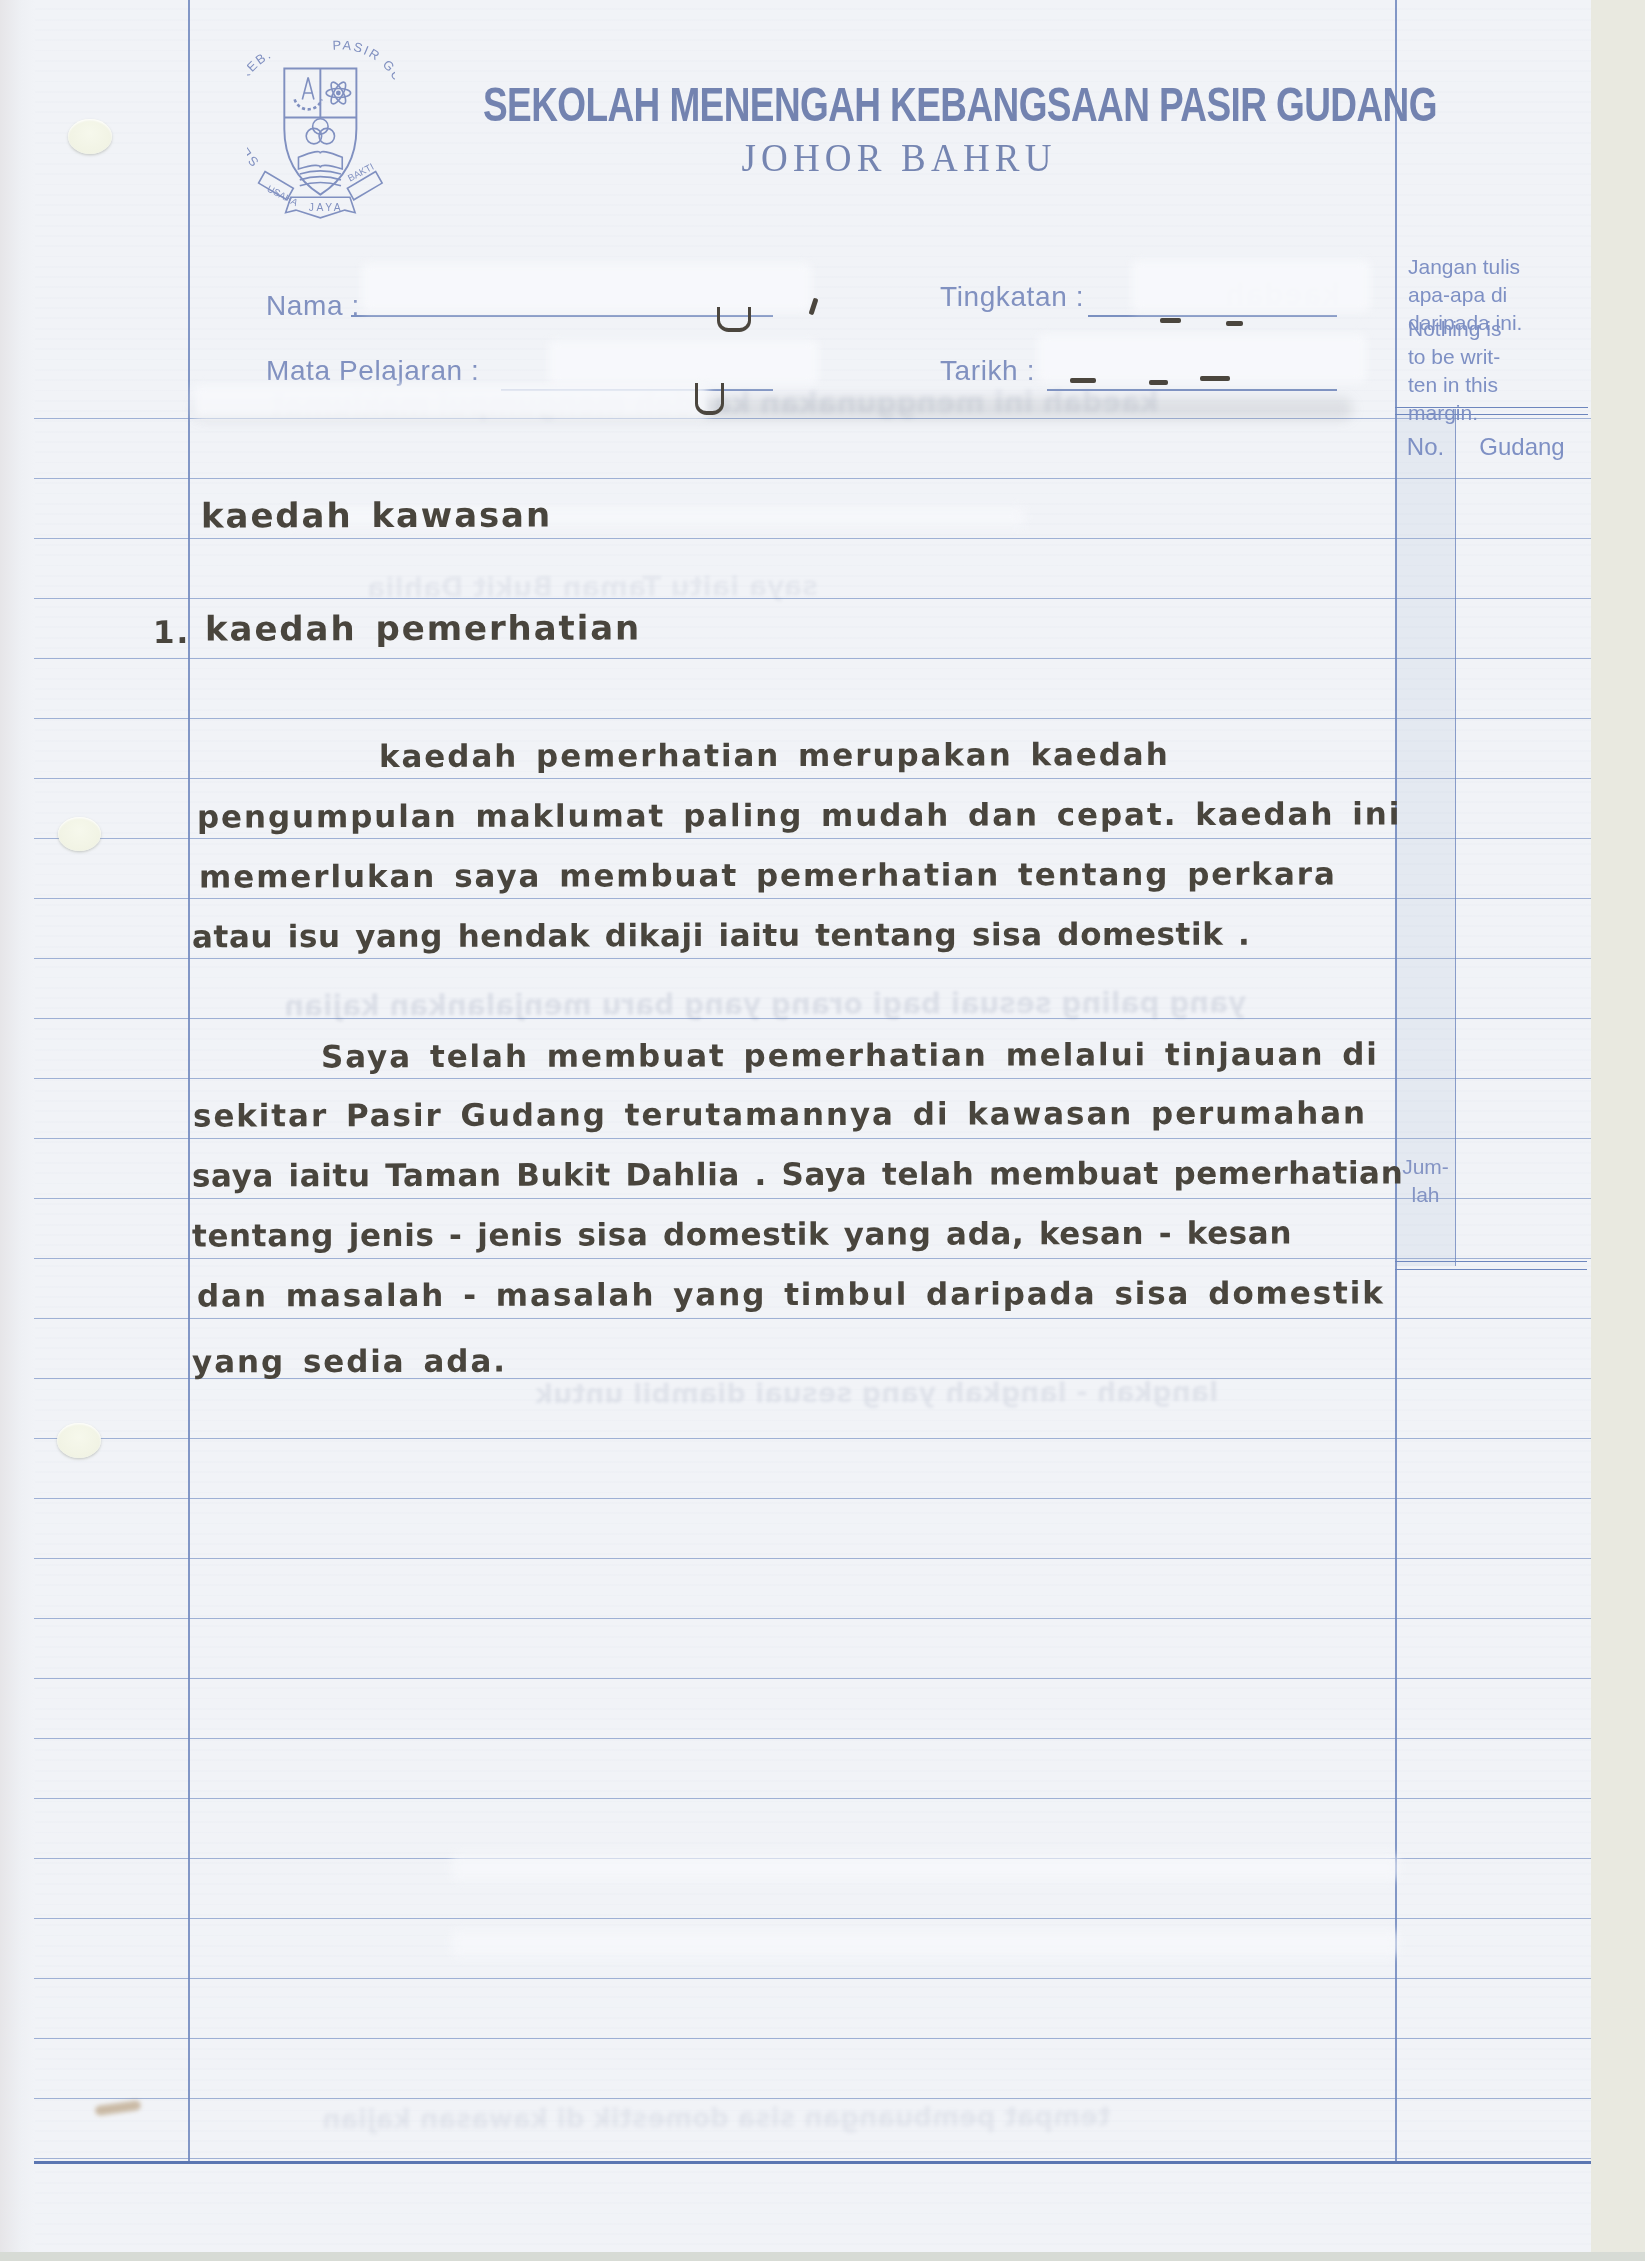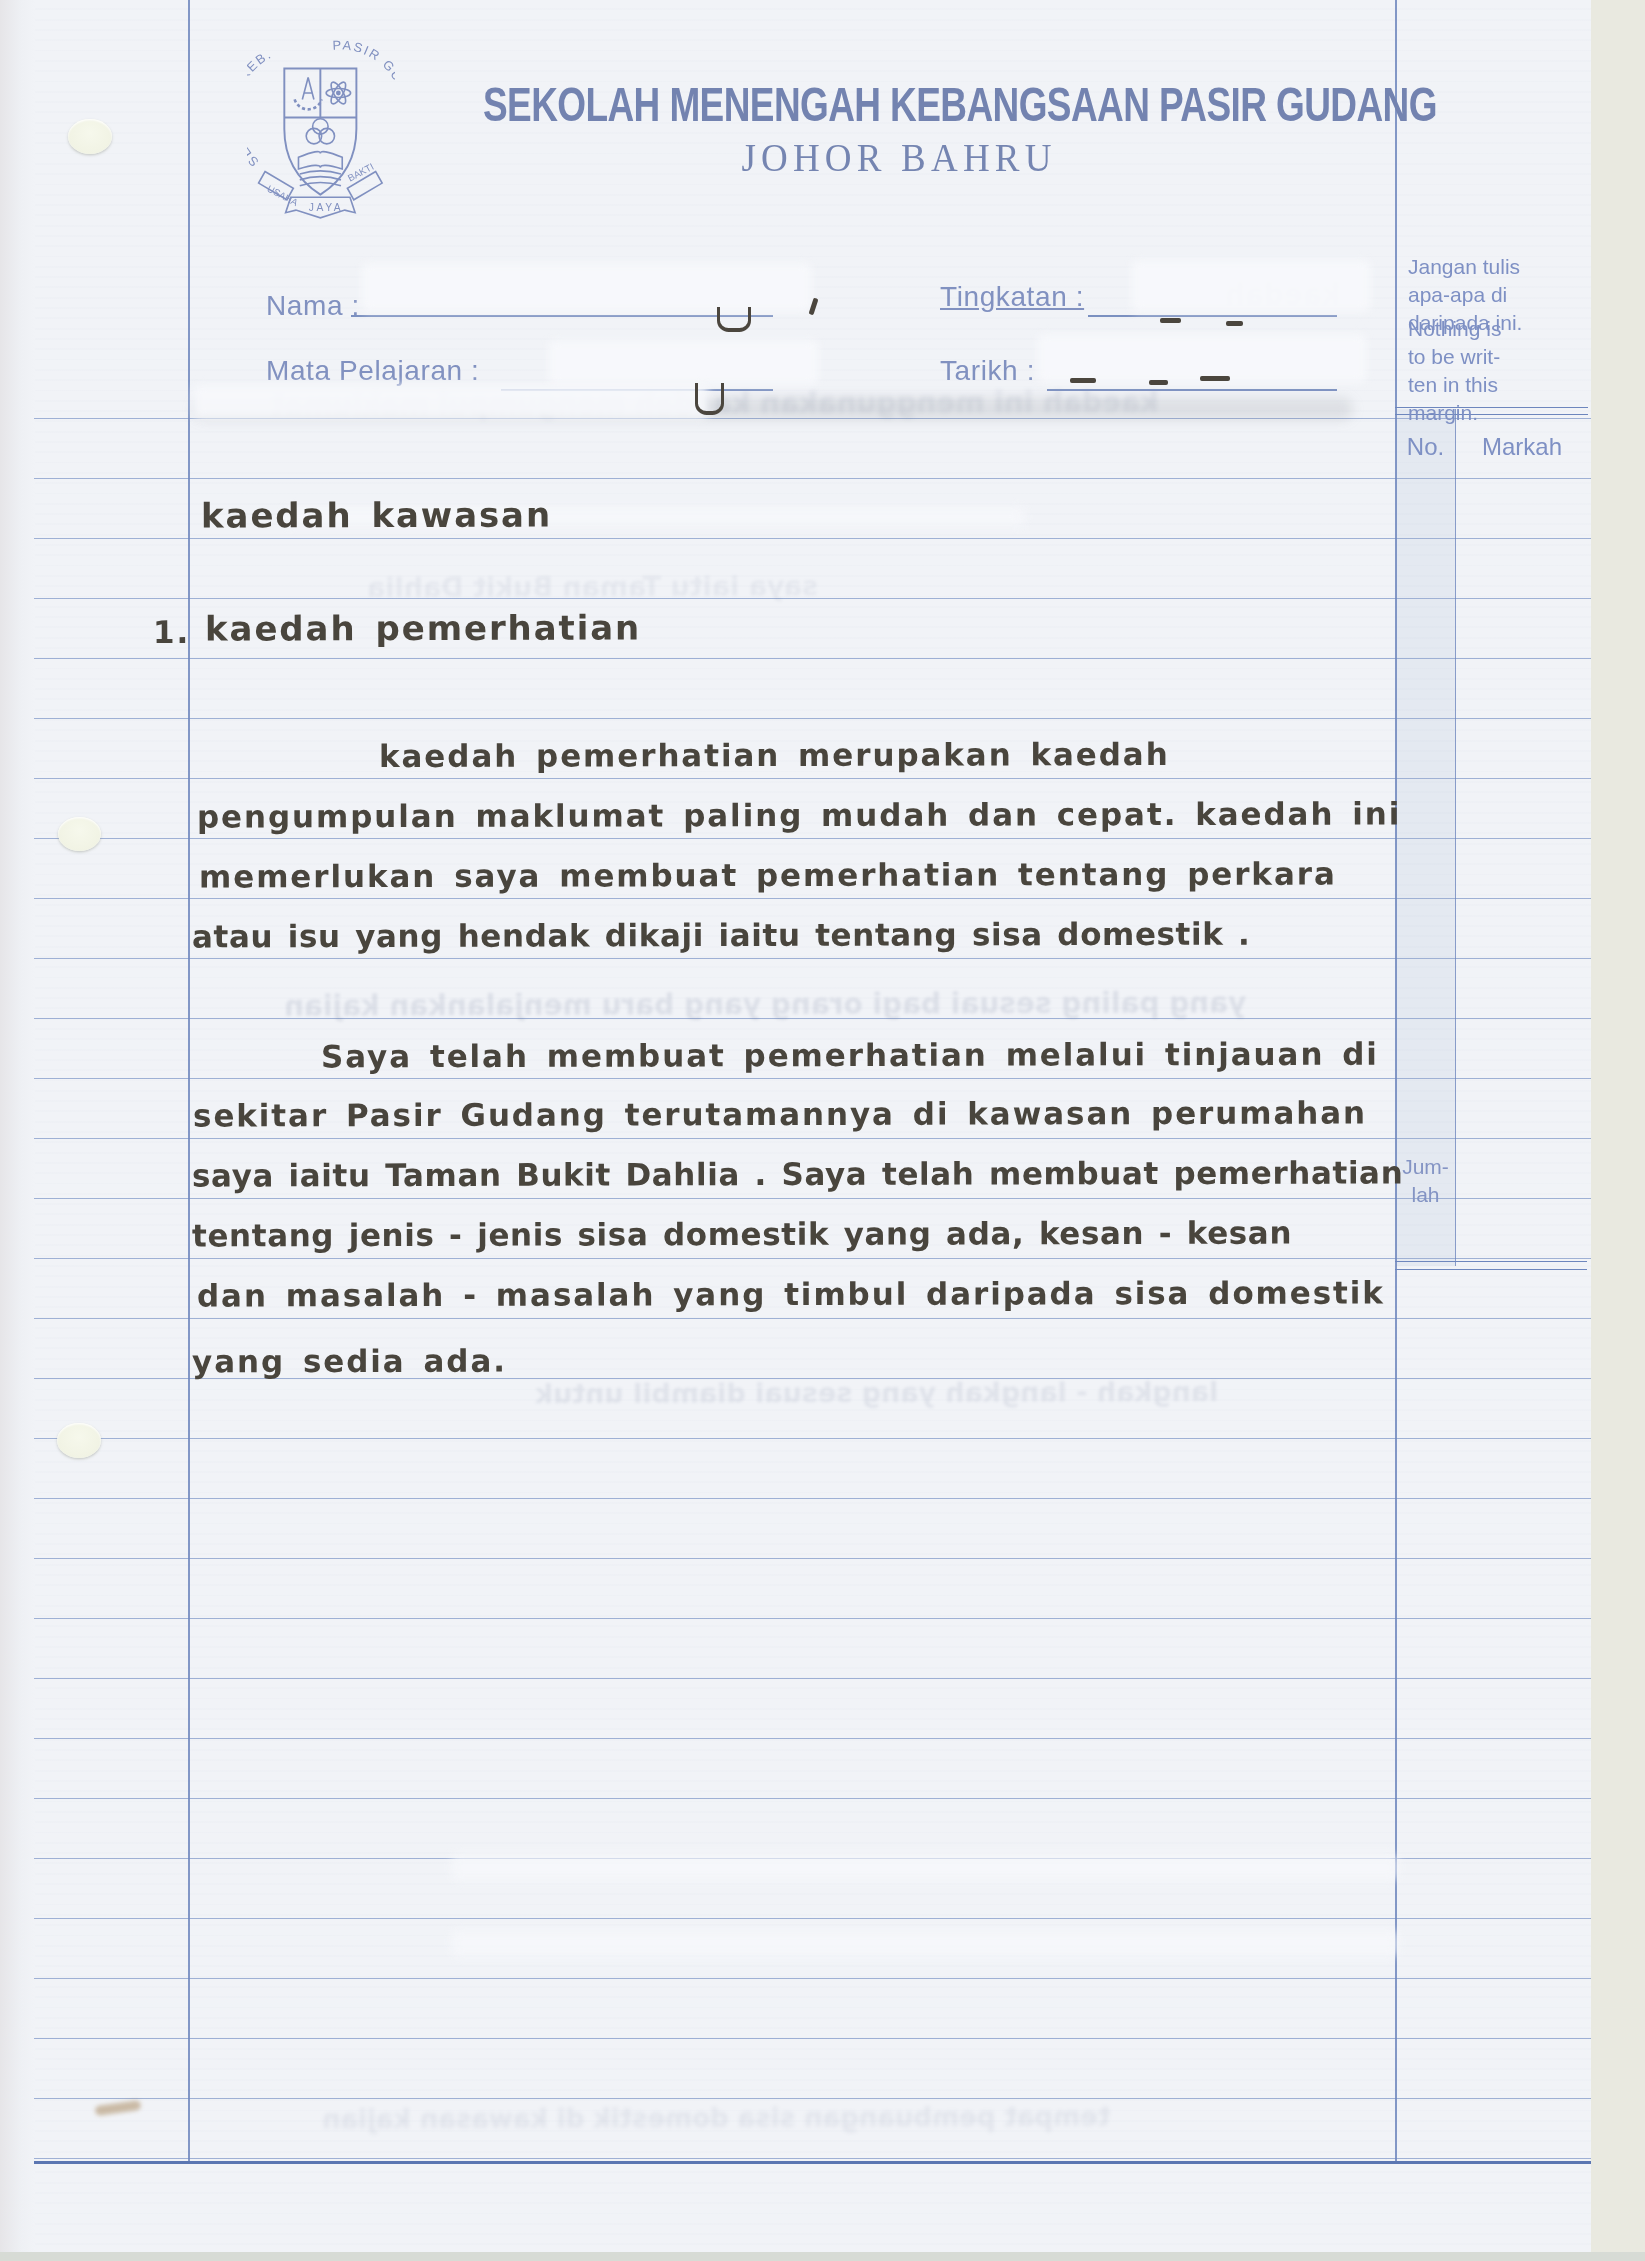--- a/index.html
+++ b/index.html
@@ -109,41 +109,41 @@
       <text x="160" y="234" font-size="15" transform="rotate(-28 160 234)">BAKTI</text>
       <text x="96" y="280" font-size="16" letter-spacing="4">JAYA</text>
     </g>
   </svg>
 
   <div class="school-title">SEKOLAH MENENGAH KEBANGSAAN PASIR GUDANG</div>
   <div class="school-city">JOHOR BAHRU</div>
 
   <div class="field-label" style="left:266px;top:290px;">Nama :</div>
   <div class="field-line" style="left:351px;top:315px;width:422px;"></div>
-  <div class="field-label" style="left:940px;top:281px;text-decoration:underline;">Tingkatan :</div>
+  <div class="field-label" style="left:940px;top:281px;">Tingkatan :</div>
   <div class="field-line" style="left:1088px;top:315px;width:249px;"></div>
   <div class="field-label" style="left:266px;top:355px;">Mata Pelajaran :</div>
   <div class="field-line" style="left:501px;top:389px;width:272px;"></div>
   <div class="field-label" style="left:940px;top:355px;">Tarikh :</div>
   <div class="field-line" style="left:1047px;top:389px;width:290px;"></div>
 
   <div class="margin-note" style="top:233px;margin-top:20px;">
     <div>Jangan tulis</div>
     <div>apa-apa di</div>
     <div>daripada ini.</div>
   </div>
   <div class="margin-note" style="top:315px;">
     <div>Nothing is</div>
     <div>to be writ-</div>
     <div>ten in this</div>
     <div>margin.</div>
   </div>
 
   <div class="mtable-head" style="left:1396px;top:433px;width:59px;">No.</div>
-  <div class="mtable-head" style="left:1457px;top:433px;width:130px;">Markah</div>
+  <div class="mtable-head" style="left:1457px;top:433px;width:130px;">Gudang</div>
   <div class="jumlah">
     <div>Jum-</div>
     <div>lah</div>
   </div>
 
   <div class="ghost" style="left:271px;top:387px;font-size:28px;opacity:.15;filter:blur(2.6px);">kaedah ini menggunakan kaedah mengumpul maklumat</div>
   <div class="ghost" style="left:1225px;top:278px;font-size:28px;opacity:.14;">kaedah</div>
   <div class="ghost" style="left:367px;top:571px;font-size:27px;opacity:.09;">saya iaitu Taman Bukit Dahlia</div>
   <div class="ghost" style="left:284px;top:988px;font-size:28px;opacity:.16;">yang paling sesuai bagi orang yang baru menjalankan kajian</div>
   <div class="ghost" style="left:535px;top:1377px;font-size:27px;opacity:.13;">langkah - langkah yang sesuai diambil untuk</div>

